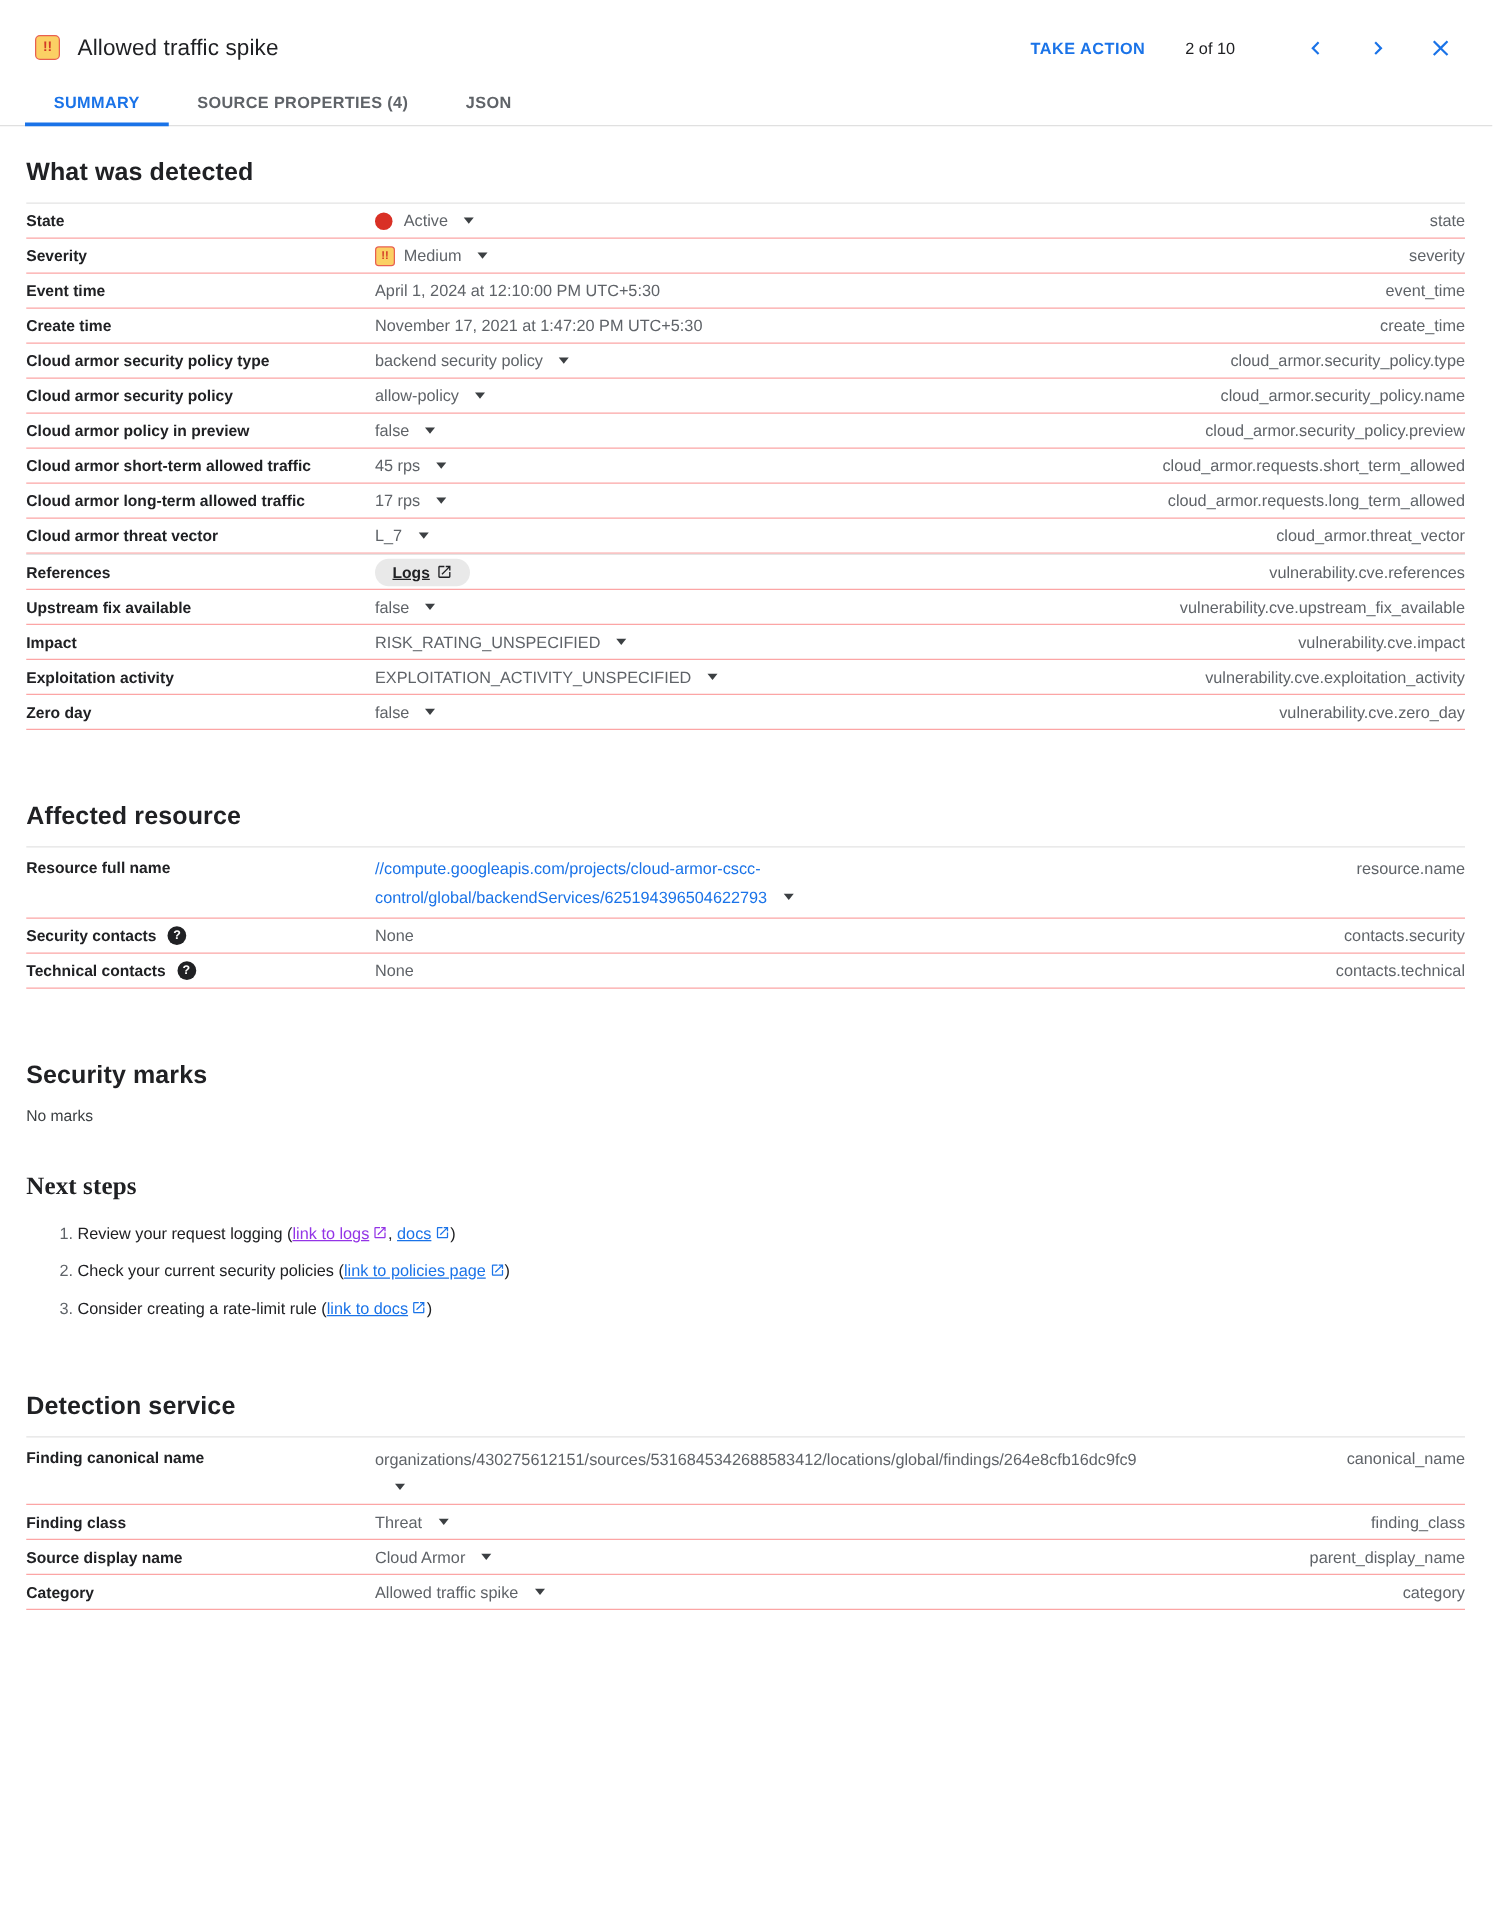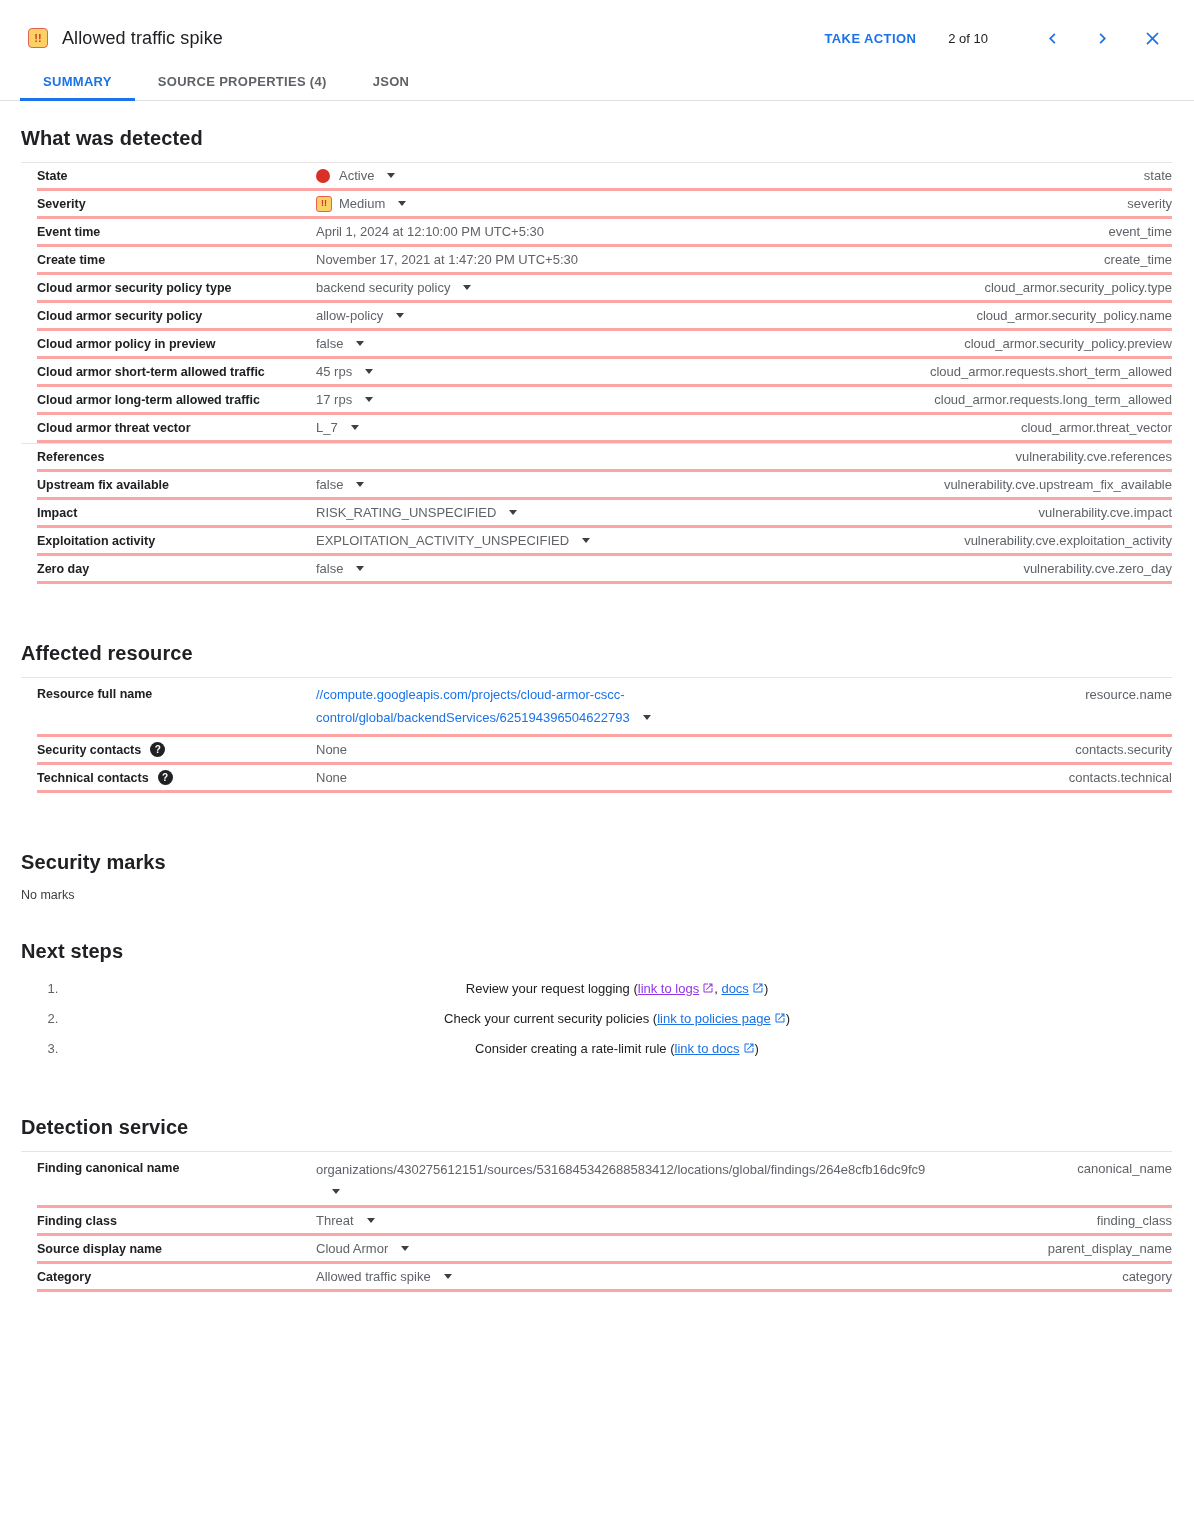--- a/index.html
+++ b/index.html
@@ -33,24 +33,24 @@
   .tab {
     padding:8px 23px 9px; font-size:13px; font-weight:bold; letter-spacing:.3px;
     color:#5f6368; cursor:pointer; border-bottom:3px solid transparent; margin-bottom:-1px;
   }
   .tab.active { color:#1a73e8; border-bottom-color:#1a73e8; }
 
   
   .content { margin:0 22px 0 21px; }
   .section-title { font-size:20px; font-weight:bold; color:#202124; letter-spacing:.1px; margin:58px 0 12px; }
   .section:first-child .section-title { margin-top:26px; }
-  section[data-name="section-next-steps"] .section-title { margin-top:38px; }
+  section[data-name="section-next-steps"] .section-title { margin-top:38px;font-family:Liberation Serif, serif; }
 
   .rows { border-top:1px solid #e4e4e4; }
-  .row { display:flex; align-items:center; min-height:28px; border-bottom:3px solid #fca5a5;margin-left:16px; }
+  .row { display:flex; align-items:center; min-height:28px; border-bottom:1px solid #fca5a5; }
   .row-label { width:279px; flex-shrink:0; font-size:12.5px; font-weight:bold; color:#202124; display:flex; align-items:center; padding-right:10px; }
   .row-value { flex:1 1 auto; display:flex; align-items:center; font-size:13px; color:#5f6368; min-width:0; padding-right:16px; }
   .row-field { margin-left:auto; flex-shrink:0; font-size:13px; color:#5f6368; text-align:right; }
   .row-tall { align-items:flex-start; padding:5px 0;justify-content:center; }
   .row-tall .row-label, .row-tall .row-field { padding-top:4px; }
 
   .val-text { white-space:nowrap; }
   .caret {
     display:inline-block; width:0; height:0; flex-shrink:0;
     border-left:4.5px solid transparent; border-right:4.5px solid transparent;
@@ -77,21 +77,21 @@
   .res-link { color:#1a73e8; text-decoration:none; }
   .link-wrap .caret { vertical-align:2px; }
 
   .below-wrap { display:flex; flex-direction:column; align-items:flex-start; }
   .below-text { line-height:19px; padding-top:3px; }
   .caret-below { margin:10px 0 6px 16px; }
 
   .note { font-size:12.5px; color:#3c4043; margin-top:14px; }
 
   ol.steps { margin:16px 0 0; padding-left:41px; font-size:13px; color:#202124; }
-  ol.steps li { margin-bottom:11px; line-height:19px;text-align:center; }
+  ol.steps li { margin-bottom:11px; line-height:19px; }
   ol.steps li::marker { color:#5f6368; }
   .step-link { color:#1a73e8; text-decoration:underline; }
   .step-link .ext { margin-left:3px; vertical-align:-1px; }
   .step-link.visited { color:#9334e6; }
 </style>
 </head>
 <body>
 
 <div class="page" data-name="finding-panel">
   <header class="hdr" data-name="panel-header">
@@ -229,20 +229,30 @@
             <div class="row-field" data-name="row-field-name">cloud_armor.threat_vector</div>
           </div>
         </div>
       </section>
       <section class="section" data-name="section-vulnerability">
         <div class="rows" data-name="detail-rows">
           <div class="row" data-name="detail-row">
             <div class="row-label" data-name="row-label">
               <span>References</span>
             </div>
+            <div class="row-value" data-name="row-value">
+              <span class="chip" data-name="logs-chip">
+                <span class="chip-inner" data-name="logs-chip-label">Logs</span>
+                <span class="ext" data-name="external-link-icon">
+                  <svg viewBox="0 0 24 24" fill="currentColor">
+                    <path d="M19 19H5V5h7V3H5c-1.11 0-2 .9-2 2v14c0 1.1.89 2 2 2h14c1.1 0 2-.9 2-2v-7h-2v7zM14 3v2h3.59l-9.83 9.83 1.41 1.41L19 6.41V10h2V3h-7z"></path>
+                  </svg>
+                </span>
+              </span>
+            </div>
             <div class="row-field" data-name="row-field-name">vulnerability.cve.references</div>
           </div>
           <div class="row" data-name="detail-row">
             <div class="row-label" data-name="row-label">
               <span>Upstream fix available</span>
             </div>
             <div class="row-value" data-name="row-value">
               <span class="val-text" data-name="row-value-text">false</span>
               <span class="caret" data-name="dropdown-caret-icon"></span>
             </div>

